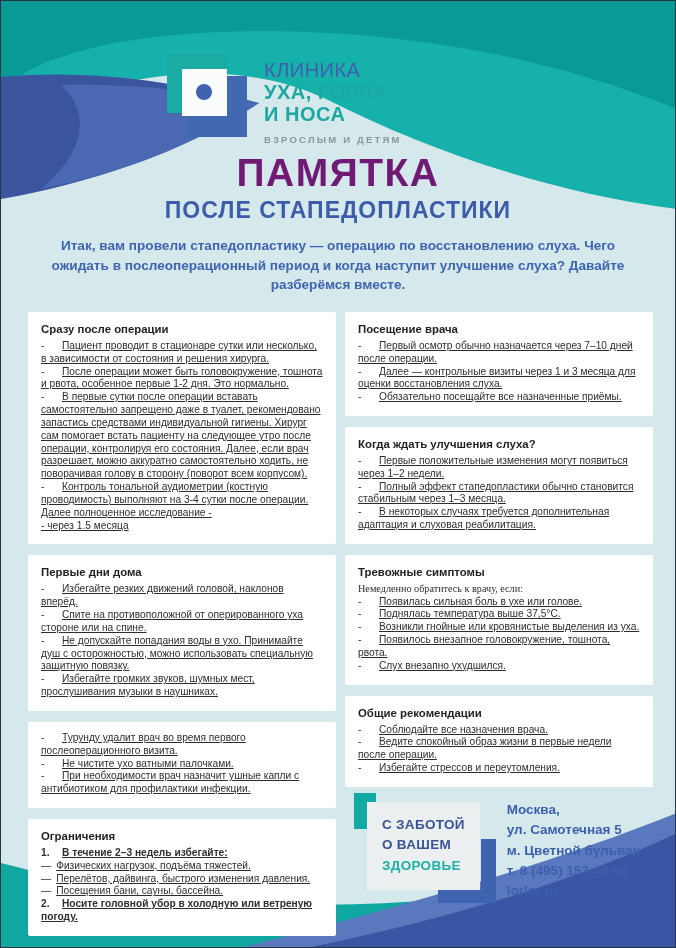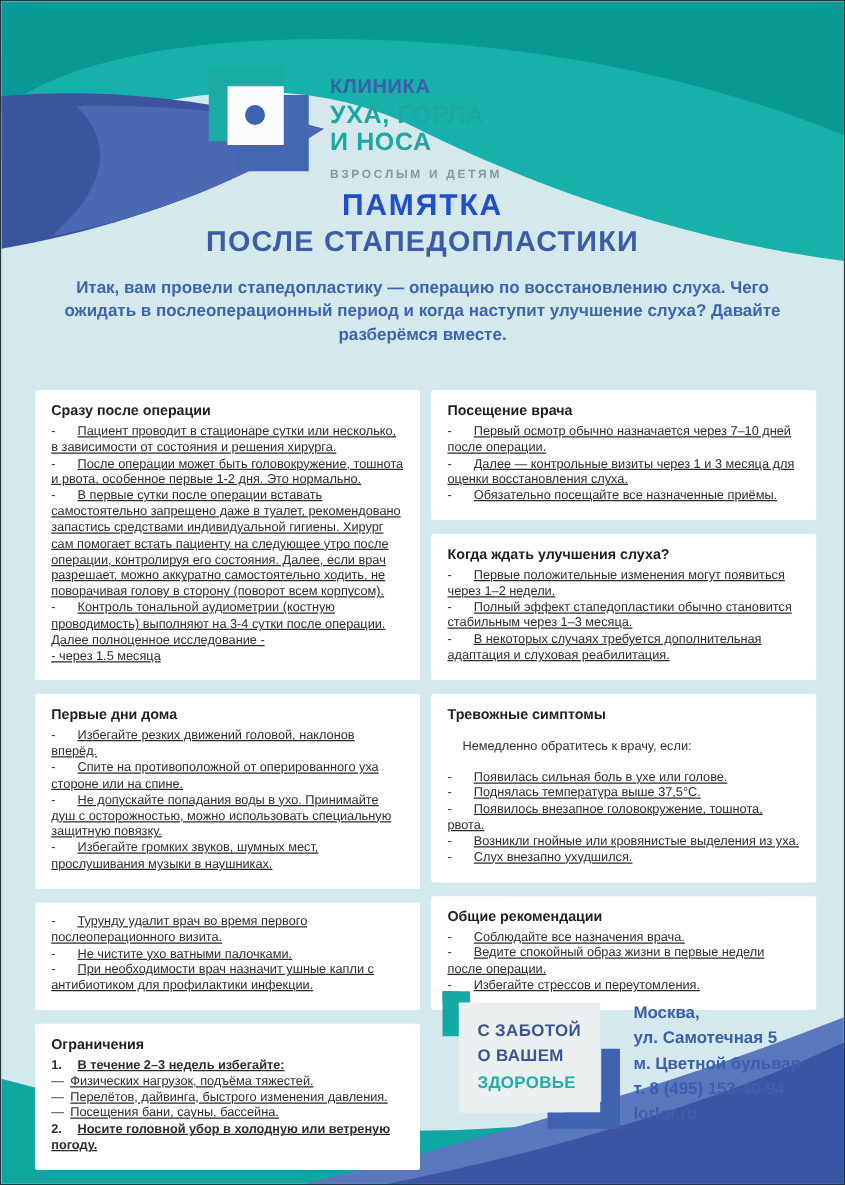--- a/index.html
+++ b/index.html
@@ -7,34 +7,34 @@
         background:#d5e8eb;border:1px solid #273540;box-sizing:border-box;}
   .bg{position:absolute;inset:0;z-index:0;}
   
   .logo{position:absolute;top:52px;left:166px;display:flex;gap:17px;align-items:flex-start;z-index:2;}
   .licon{position:relative;width:80px;height:84px;}
   .licon .sq1{position:absolute;left:0;top:0;width:60px;height:60px;background:#1aaba3;}
   .licon .sq2{position:absolute;right:0;bottom:0;width:60px;height:61px;background:#4168b1;}
   .licon .sq3{position:absolute;left:15px;top:16px;width:45px;height:47px;background:#fbfdfd;}
   .licon .dot{position:absolute;left:29px;top:31px;width:16px;height:16px;border-radius:50%;background:#3f63ae;}
   .ltext{padding-top:6px;}
-  .ltext .l1{font-size:16px;font-weight:bold;color:#3d5fae;line-height:22px;letter-spacing:.5px;}
+  .ltext .l1{font-size:20px;font-weight:normal;color:#3d5fae;line-height:22px;letter-spacing:.5px;}
   .ltext .l2,.ltext .l3{font-size:20px;font-weight:bold;color:#1ba8a1;line-height:22px;letter-spacing:.5px;}
   .ltext .sub{margin-top:9px;font-size:9.5px;letter-spacing:2.2px;color:#8b969c;font-weight:bold;}
   
   .titleblock{position:absolute;top:151px;left:0;right:0;text-align:center;z-index:2;}
-  .t1{margin:0;font-size:24px;font-weight:bold;color:#1d4ed8;letter-spacing:1.5px;line-height:1.1;}
+  .t1{margin:0;font-size:39px;font-weight:bold;color:#701a75;letter-spacing:1.5px;line-height:1.1;}
   .t2{margin:2px 0 0;font-size:23px;font-weight:bold;color:#3c5caa;letter-spacing:1px;line-height:1.15;}
   .intro{margin:13px auto 0;width:574px;font-size:13.6px;font-weight:bold;color:#3f64b0;line-height:1.42;}
   
   .cols{position:absolute;top:311px;left:27px;display:flex;gap:9px;z-index:2;}
   .col{width:308px;display:flex;flex-direction:column;gap:11px;}
   .card{background:#ffffff;border-radius:2px;padding:10px 13px 12px;box-sizing:border-box;}
   .card h3{margin:0 0 3px;font-size:11.4px;color:#1f1f1f;line-height:1.3;}
-  .lead{margin:12px;font-size:10.2px;color:#2d2d2d;line-height:1.26;}
+  .lead{margin:0;font-size:10.2px;color:#2d2d2d;line-height:1.26;font-family:Liberation Serif, serif;}
   .li{margin:0;font-size:10.2px;color:#2d2d2d;line-height:1.26;text-decoration:underline;}
   .li .mk{display:inline-block;min-width:21px;}
   .li.dash .mk{min-width:0;margin-right:5px;}
   .li.b,.li.b .tx{font-weight:bold;}
   .li .tx{white-space:pre-line;}
   
   .footer{position:absolute;top:797px;left:353px;display:flex;gap:27px;align-items:flex-start;z-index:2;}
   .badge{position:relative;background:#ecefef;padding:13px 15px 14px;margin:4px 0 15px 13px;}
   .badge .bl{font-size:13.5px;font-weight:bold;line-height:1.5;letter-spacing:.3px;}
   .badge .c1{color:#3a5496;}
@@ -135,22 +135,22 @@
         <p class="li"><span class="mk">-</span><span class="tx">Первые положительные изменения могут появиться через 1–2 недели.</span></p>
         <p class="li"><span class="mk">-</span><span class="tx">Полный эффект стапедопластики обычно становится стабильным через 1–3 месяца.</span></p>
         <p class="li"><span class="mk">-</span><span class="tx">В некоторых случаях требуется дополнительная адаптация и слуховая реабилитация.</span></p>
       </article>
 
       <article class="card">
         <h3>Тревожные симптомы</h3>
         <p class="lead">Немедленно обратитесь к врачу, если:</p>
         <p class="li"><span class="mk">-</span><span class="tx">Появилась сильная боль в ухе или голове.</span></p>
         <p class="li"><span class="mk">-</span><span class="tx">Поднялась температура выше 37,5°С.</span></p>
+        <p class="li"><span class="mk">-</span><span class="tx">Возникли гнойные или кровянистые выделения из уха.</span></p>
         <p class="li"><span class="mk">-</span><span class="tx">Появилось внезапное головокружение, тошнота, рвота.</span></p>
-        <p class="li"><span class="mk">-</span><span class="tx">Возникли гнойные или кровянистые выделения из уха.</span></p>
         <p class="li"><span class="mk">-</span><span class="tx">Слух внезапно ухудшился.</span></p>
       </article>
 
       <article class="card">
         <h3>Общие рекомендации</h3>
         <p class="li"><span class="mk">-</span><span class="tx">Соблюдайте все назначения врача.</span></p>
         <p class="li"><span class="mk">-</span><span class="tx">Ведите спокойный образ жизни в первые недели после операции.</span></p>
         <p class="li"><span class="mk">-</span><span class="tx">Избегайте стрессов и переутомления.</span></p>
       </article>
 

